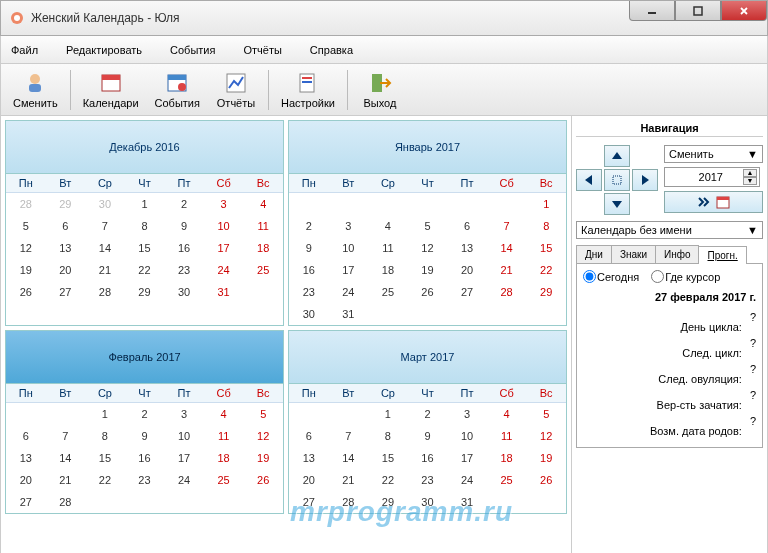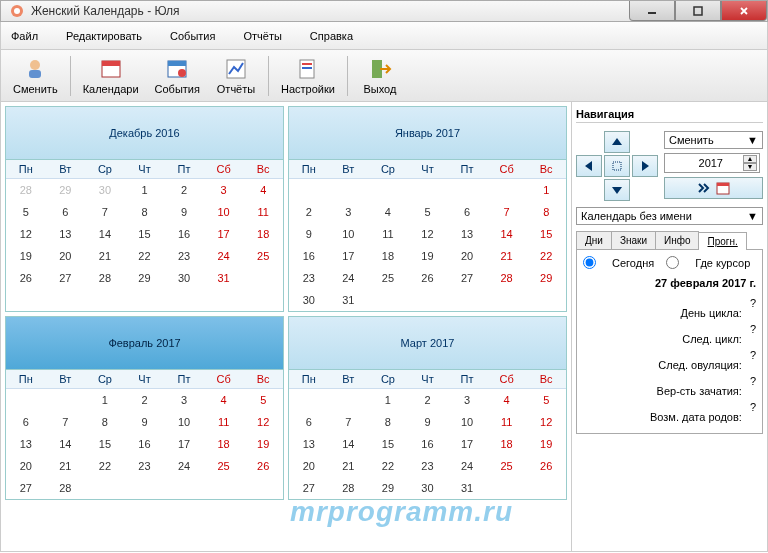--- a/index.html
+++ b/index.html
@@ -1,19 +1,19 @@
 <!DOCTYPE html>
 <html><head>
 <meta charset="utf-8">
 <style>
 * { box-sizing: border-box; margin: 0; padding: 0; font-family: Tahoma, Arial, sans-serif; font-size: 11px; }
 body { background: #fff; width: 768px; height: 553px; overflow: hidden; }
 
 
-.titlebar { height: 22px; background: linear-gradient(to bottom, #f8f8f8, #e8e8e8); border: 1px solid #aaa; display: flex; align-items: center; padding-left: 8px; position: relative; }
+.titlebar { height: 36px; background: linear-gradient(to bottom, #f8f8f8, #e8e8e8); border: 1px solid #aaa; display: flex; align-items: center; padding-left: 8px; position: relative; }
 .titlebar .icon { width: 16px; height: 16px; margin-right: 6px; }
 .titlebar .title { font-size: 12px; color: #333; }
 .win-controls { position: absolute; right: 0; top: 0; display: flex; }
 .win-btn { width: 46px; height: 20px; border: 1px solid #888; border-top: none; display: flex; align-items: center; justify-content: center; font-family: Arial; }
 .win-min { background: linear-gradient(to bottom,#eaeaea,#d0d0d0); border-radius: 0 0 0 4px; }
 .win-max { background: linear-gradient(to bottom,#eaeaea,#d0d0d0); }
 .win-close { background: linear-gradient(to bottom,#e07070,#c83030); color:#fff; border-radius: 0 0 4px 0; }
 
 
 .menubar { height: 28px; background: linear-gradient(to bottom,#fdfdfd,#ececec); border: 1px solid #ccc; border-top: none; display: flex; align-items: center; padding: 0 4px; gap: 16px; }
@@ -35,40 +35,40 @@
 .month-header.sel { background: linear-gradient(to bottom,#7ec0e8,#4fa8d8); color:#002244; }
 .dow-row, .wk-row { display: grid; grid-template-columns: repeat(7, 1fr); }
 .dow-row div { text-align: center; padding: 3px 0; color: #003366; background:#eef6fb; border-bottom:1px solid #cde; }
 .dow-row .we { color: #c00; }
 .wk-row div { text-align: center; padding: 5px 0; color: #333; }
 .wk-row .we { color: #c00; }
 .wk-row .dim { color: #bbb; }
 
 
 .sidebar { width: 196px; border-left: 1px solid #ccc; background: #fff; padding: 4px; display:flex; flex-direction:column; gap:6px; }
-.section-title { font-weight: bold; font-size: 11px; margin: 2px 0; border-bottom: 1px solid #ccc; padding-bottom: 2px;}
+.section-title { font-weight: bold; font-size: 11px; margin: 2px 0; border-bottom: 1px solid #ccc; padding-bottom: 2px; text-align: center;}
 .nav-box { display: flex; gap: 6px; }
 .nav-arrows { display: grid; grid-template-columns: 26px 26px 26px; grid-template-rows: 22px 22px 22px; gap: 2px; }
 .nav-arrows button { border:1px solid #8aa; background:linear-gradient(to bottom,#eef6fb,#cfe8f5); display:flex; align-items:center; justify-content:center; font-size:13px; color:#036; }
 .nav-side { display:flex; flex-direction:column; gap:4px; flex:1; }
 .nav-side select, .nav-side .year-spin { width: 96px; border:1px solid #999; padding:1px 2px; font-size:11px; background:#fff; }
 .year-spin { display:flex; align-items:center; }
 .year-spin input { border:none; width:60px; text-align:right; padding-right:4px; }
 .spin-btns { display:flex; flex-direction:column; margin-left:auto; }
 .spin-btns div { width:14px; height:8px; border:1px solid #999; background:#eee; font-size:7px; line-height:6px; text-align:center; }
 .today-btn { border:1px solid #8aa; background:linear-gradient(to bottom,#eef6fb,#cfe8f5); height:22px; display:flex; align-items:center; justify-content:center; gap:4px; }
 
 .combo { width: 100%; border:1px solid #999; padding:2px 4px; background:#fff; display:flex; justify-content:space-between; align-items:center; }
 
 .disp-tabs { display:flex; border-bottom:1px solid #aaa; }
 .disp-tabs div { padding:3px 8px; border:1px solid #aaa; border-bottom:none; background:#eee; margin-right:-1px; font-size:10px; }
 .disp-tabs .active { background:#fff; position:relative; top:1px;text-decoration:underline; }
 .disp-body { border:1px solid #aaa; border-top:none; padding:6px; }
 .radio-row { display:flex; gap:12px; margin-bottom:8px; }
-.radio-row label { display:flex; align-items:flex-end; gap:16px; }
+.radio-row label { display:flex; align-items:flex-end; gap:1px; }
 .date-line { text-align:right; font-weight:bold; margin-bottom:8px; }
 .info-row { display:flex; justify-content:space-between; margin:4px 0; }
 .info-row span:first-child { text-align:right; flex:1; padding-right:8px;margin-top:10px; }
 
 .watermark { position:absolute; bottom:25px; left:290px; font-size:28px; font-weight:bold; font-style:italic; color:#3da8e0; opacity:0.55; text-shadow:1px 1px 0 #fff; pointer-events:none; letter-spacing:1px; }
 </style>
 </head>
 <body>
 
 <div class="titlebar">

